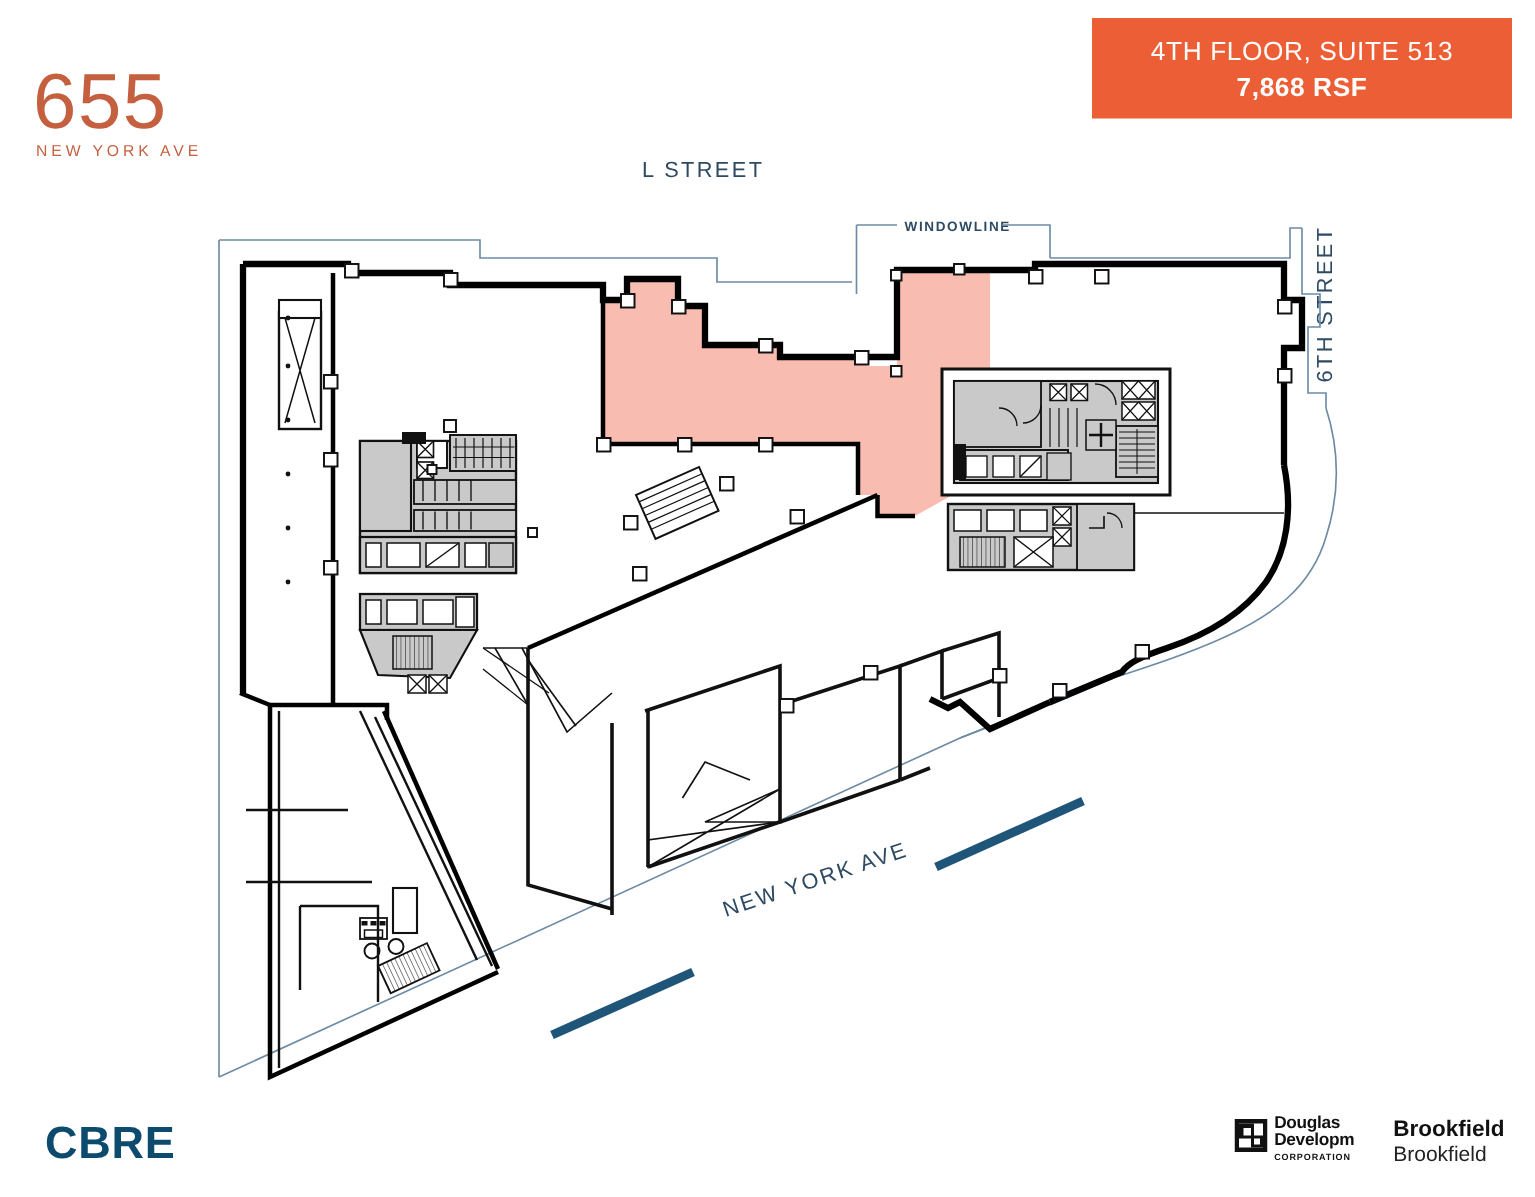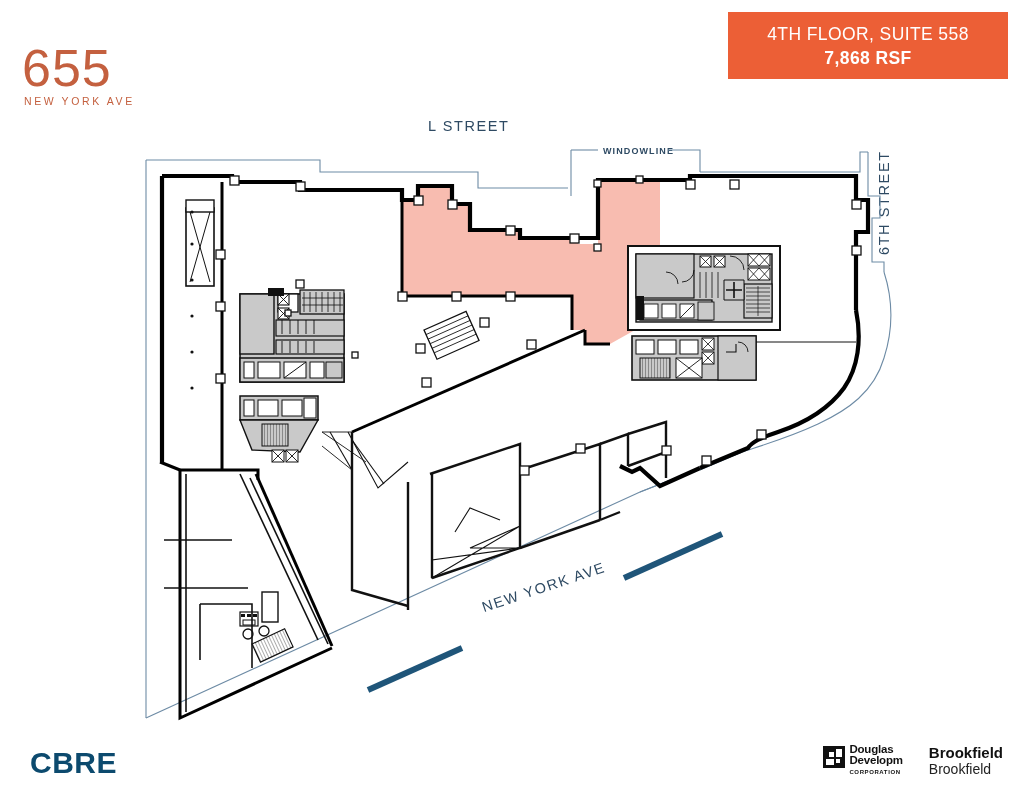--- a/index.html
+++ b/index.html
@@ -71,21 +71,21 @@
   }
 
   
   .street-label {
     position: absolute;
     font-size: 14.5px;
     letter-spacing: 1.6px;
     color: #2e4a63;
     white-space: nowrap;
   }
-  #label-l-street { left: 428px; top: 118px; }
+  #label-l-street { left: 428px; top: 106px; }
   #label-6th-street {
     left: 876px;
     top: 255px;
     transform: rotate(-90deg);
     transform-origin: left top;
   }
   #label-ny-ave {
     left: 480px;
     top: 600px;
     transform: rotate(-18.5deg);
@@ -178,21 +178,21 @@
 </style>
 </head>
 <body>
 
 <div id="logo-block">
   <div id="logo-number">655</div>
   <div id="logo-sub">NEW YORK AVE</div>
 </div>
 
 <div id="suite-badge">
-  <div class="line1">4TH FLOOR, SUITE 558</div>
+  <div class="line1">4TH FLOOR, SUITE 513</div>
   <div class="line2">7,868 RSF</div>
 </div>
 
 <div class="street-label" id="label-l-street">L STREET</div>
 <div class="street-label" id="label-6th-street">6TH STREET</div>
 <div class="street-label" id="label-ny-ave">NEW YORK AVE</div>
 <div id="label-windowline">WINDOWLINE</div>
 
 <svg id="plan-svg" viewBox="0 0 1023 798" xmlns="http://www.w3.org/2000/svg">
   <defs>

